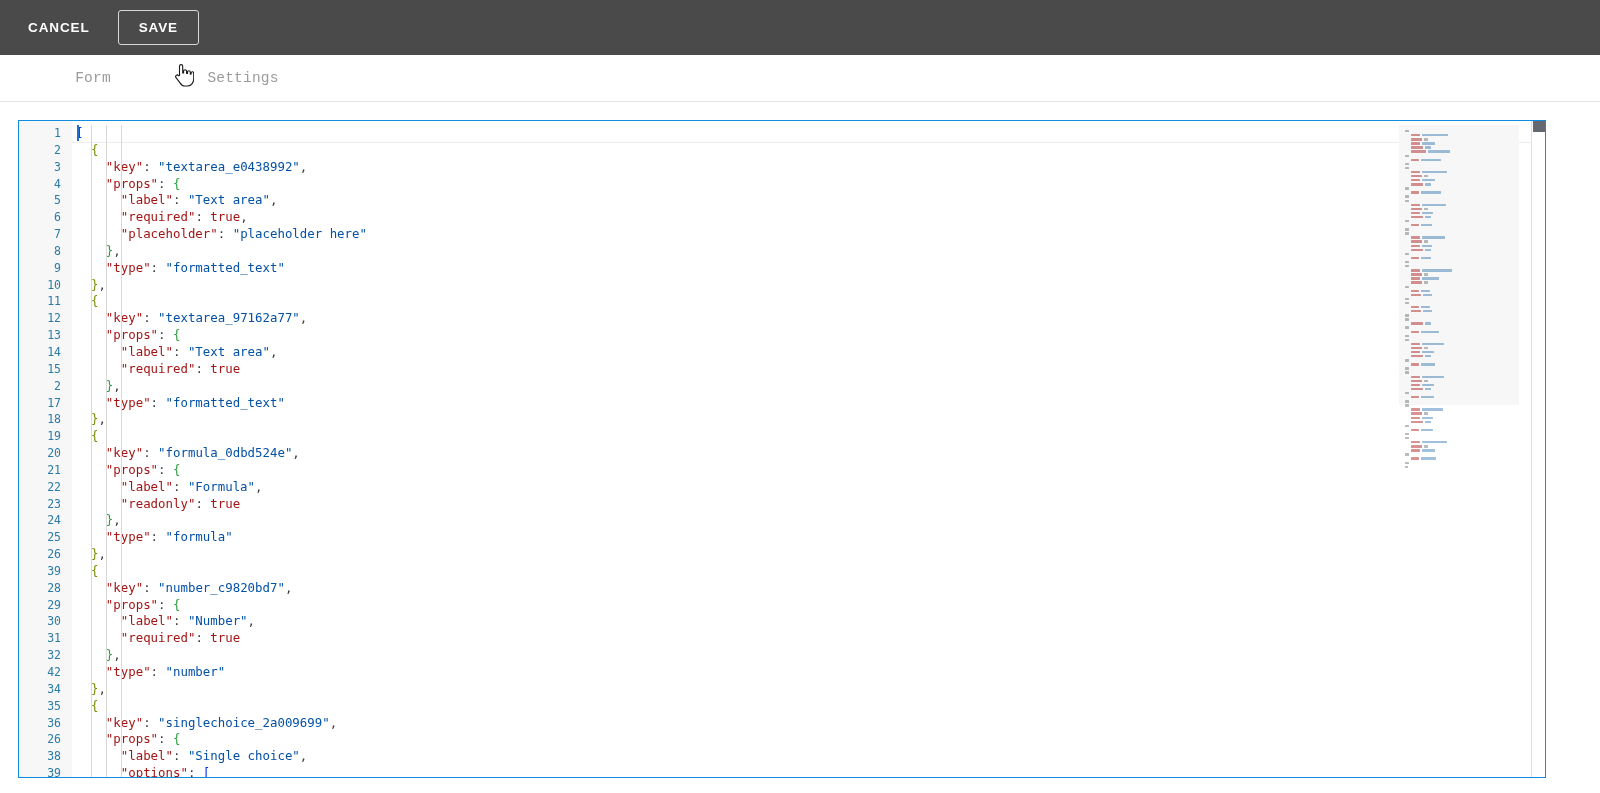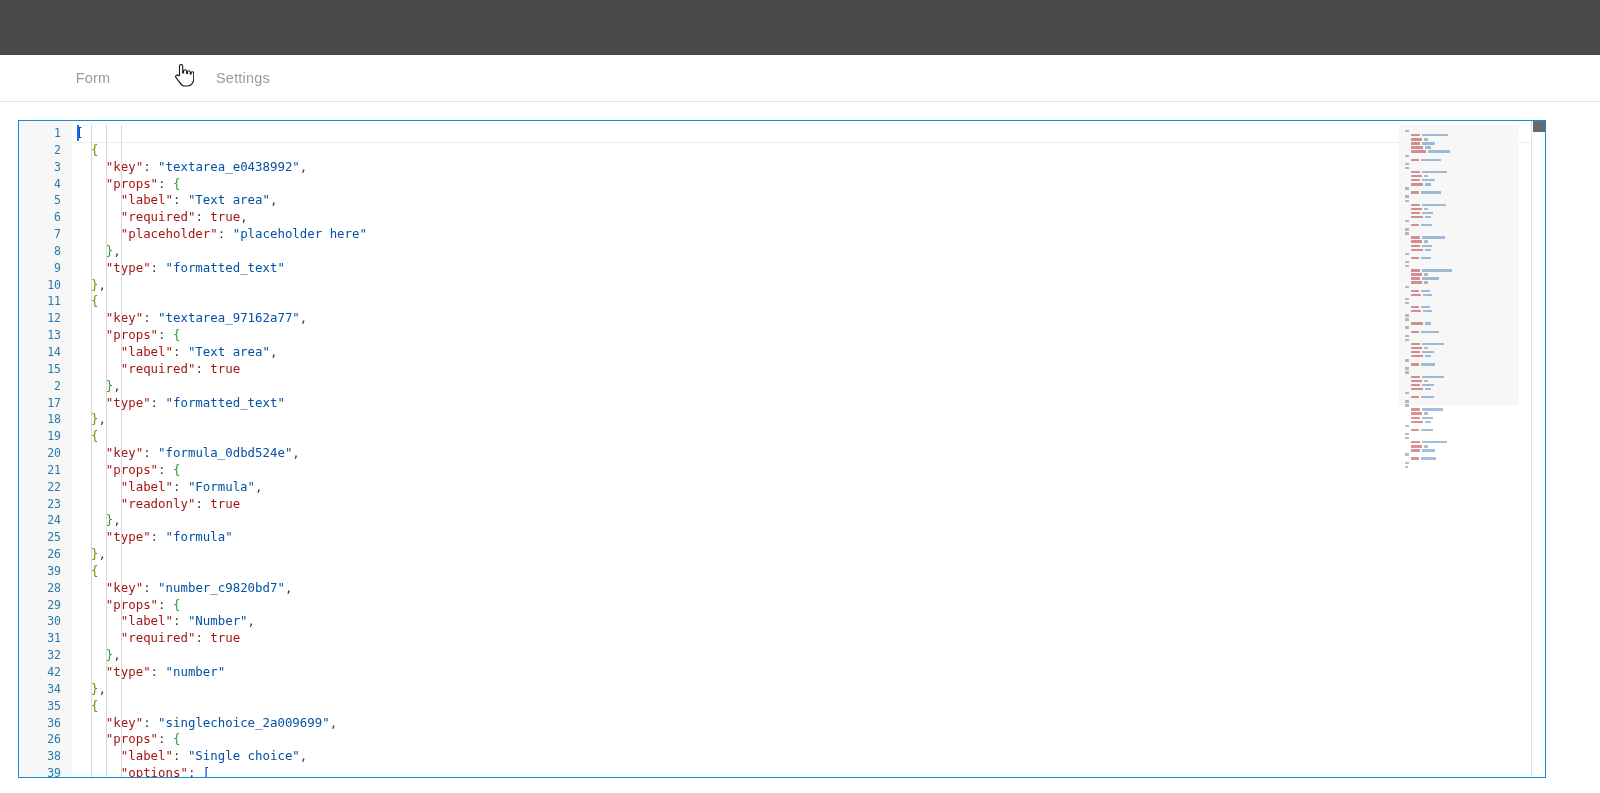--- a/index.html
+++ b/index.html
@@ -71,21 +71,21 @@
     min-width: 150px;
     display: flex;
     align-items: center;
     justify-content: center;
     font-size: 14.5px;
     color: #9b9b9b;
     cursor: pointer;
     padding: 0 24px;
     background: transparent;
     border: none;
-    font-family: Liberation Sans, sans-serif;
+    font-family: Liberation Mono, monospace;
     letter-spacing: .2px;
   }
   .tab.active {
     color: #32343a;
     background: #f7f7f7;
   }
   .tab.active::after {
     content: "";
     position: absolute;
     left: 0; right: 0; bottom: -1px;
@@ -236,20 +236,24 @@
     left: 0; right: 0;
     top: 20.5px;
     height: 1px;
     background: #ededed;
   }
 </style>
 </head>
 <body>
 
 <div id="app-header">
+  <div id="header-actions">
+    <button class="btn-flat">CANCEL</button>
+    <button class="btn-outline">SAVE</button>
+  </div>
 </div>
 
 <div id="tab-bar">
   <button class="tab">Form</button>
   <button class="tab">Settings</button>
 </div>
 
 <svg id="pointer-cursor" viewBox="0 0 22 26">
   <path d="M7.5 13.5 V4.2 a1.6 1.6 0 0 1 3.2 0 V11 h.9 V9.3 a1.5 1.5 0 0 1 3 0 V11.4 h.9 V10.2 a1.4 1.4 0 0 1 2.8 0 v1.9 h.8 v-1 a1.3 1.3 0 0 1 2.6 0 v5.6 c0 3.6-2.1 7.3-6 7.3 h-3.1 c-2.4 0-3.5-1.2-4.6-3.1 L4 15.6 a1.6 1.6 0 0 1 2.5-2 Z" fill="#ffffff" stroke="#1b1b1b" stroke-width="1.1" stroke-linejoin="round"></path>
 </svg>

